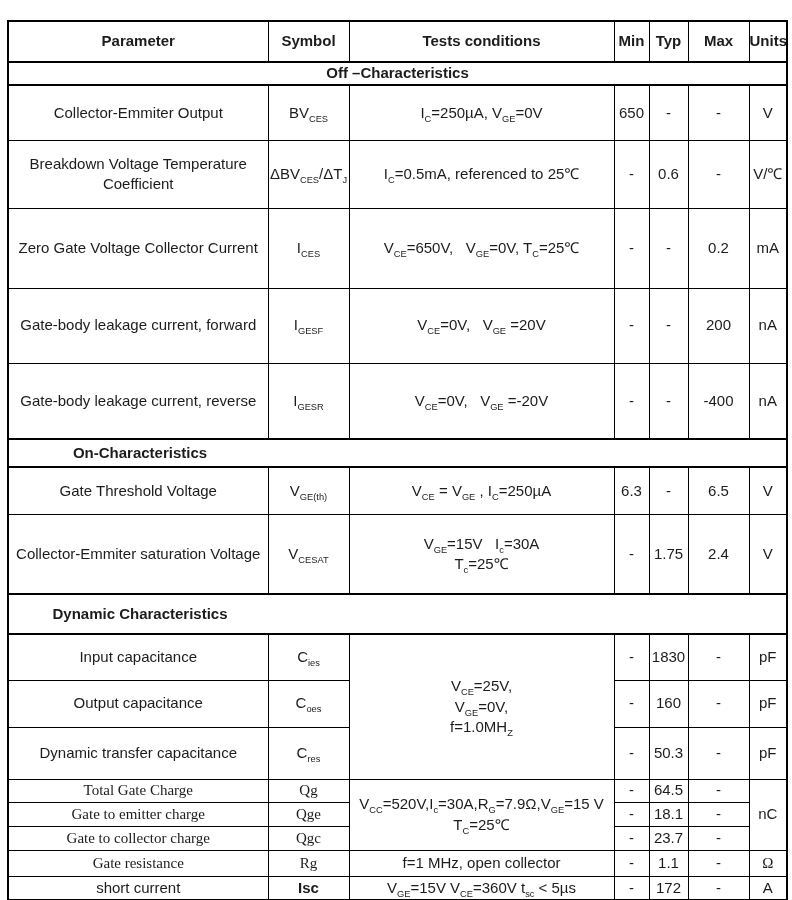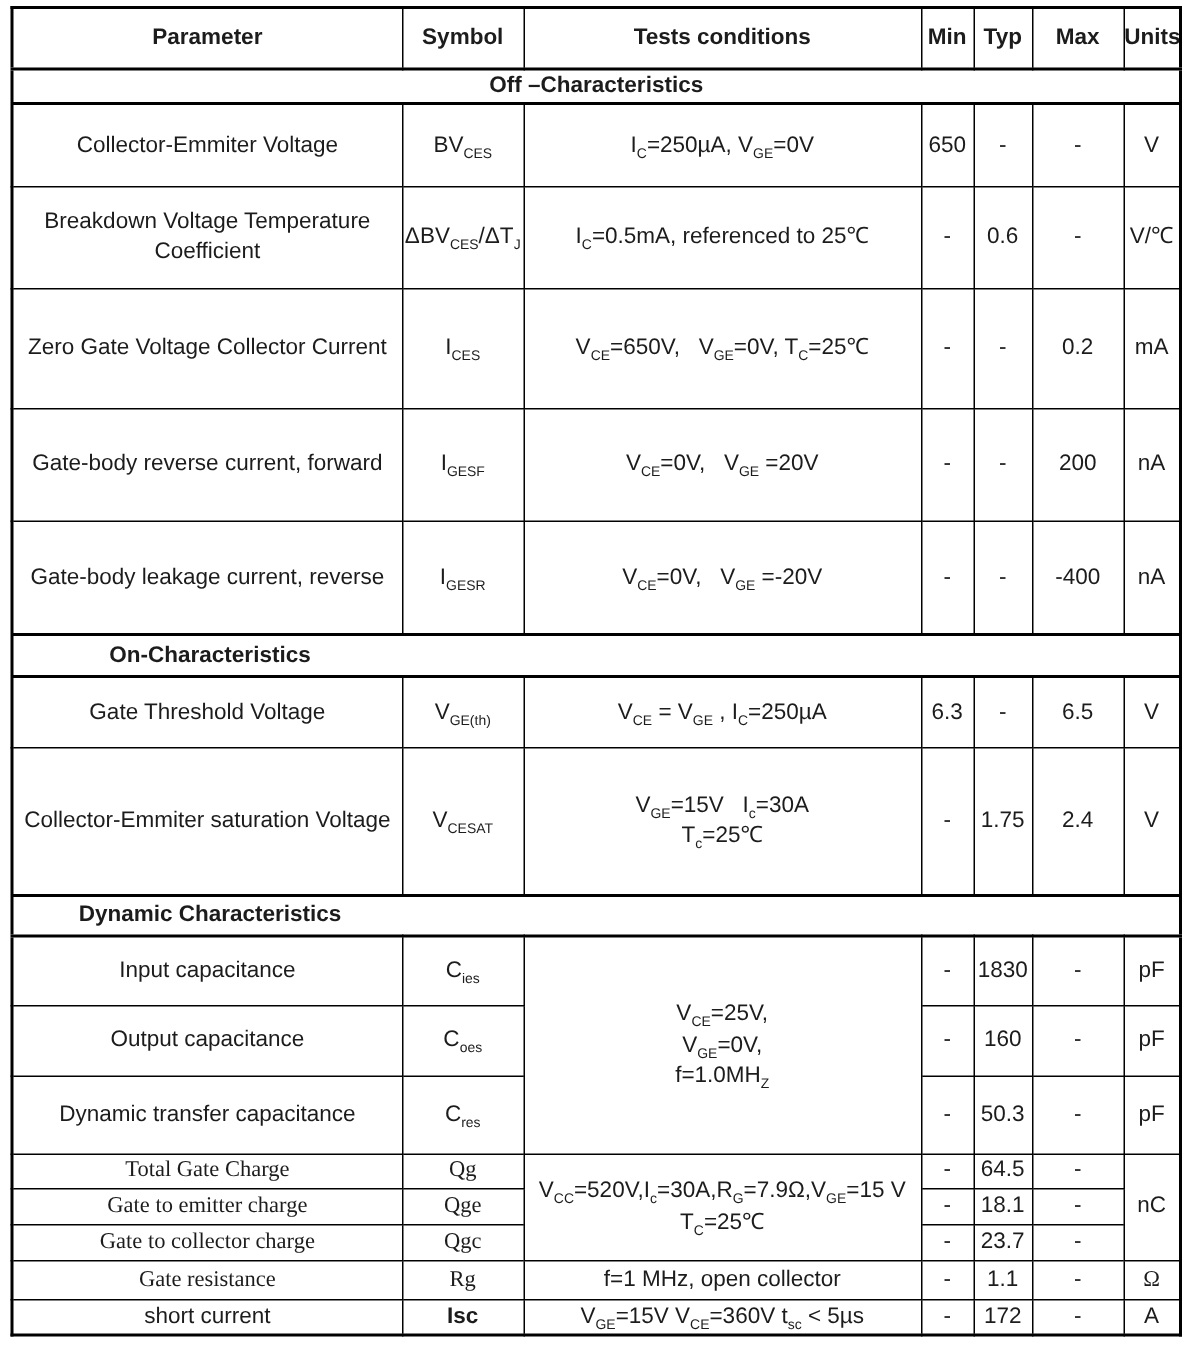--- a/index.html
+++ b/index.html
@@ -1,21 +1,21 @@
 <!DOCTYPE html>
 <html><head>
 <meta charset="utf-8">
 <style>
   html,body{margin:0;padding:0;}
   body{
     width:792px;height:900px;background:#ffffff;
     font-family:"Liberation Sans", sans-serif;color:#1c1c1c;
     -webkit-font-smoothing:antialiased;
   }
-  .page{padding:4px 6px 0 7px;}
+  .page{padding:20px 6px 0 7px;}
   table.ds{
     border-collapse:collapse;table-layout:fixed;width:779px;
     border:2.5px solid #000;
   }
   table.ds td{
     border:1px solid #000;
     text-align:center;vertical-align:middle;
     font-size:15px;line-height:1.35;
     padding:0 1px;
     overflow:hidden;
@@ -59,21 +59,21 @@
     <td>Typ</td>
     <td>Max</td>
     <td>Units</td>
   </tr>
 
   <tr class="section-row" style="height:23px">
     <td colspan="7" class="section-center">Off –Characteristics</td>
   </tr>
 
   <tr style="height:55px">
-    <td class="param">Collector-Emmiter Voltage</td>
+    <td class="param">Collector-Emmiter Output</td>
     <td class="sym">BV<sub>CES</sub></td>
     <td><span class="cond-line">I<sub>C</sub>=250µA, V<sub>GE</sub>=0V</span></td>
     <td>650</td>
     <td>-</td>
     <td>-</td>
     <td>V</td>
   </tr>
 
   <tr style="height:68px">
     <td class="param">Breakdown Voltage Temperature Coefficient</td>
@@ -89,21 +89,21 @@
     <td class="param">Zero Gate Voltage Collector Current</td>
     <td class="sym">I<sub>CES</sub></td>
     <td><span class="cond-line">V<sub>CE</sub>=650V,&nbsp;&nbsp; V<sub>GE</sub>=0V, T<sub>C</sub>=25℃</span></td>
     <td>-</td>
     <td>-</td>
     <td>0.2</td>
     <td>mA</td>
   </tr>
 
   <tr style="height:75px">
-    <td class="param">Gate-body reverse current, forward</td>
+    <td class="param">Gate-body leakage current, forward</td>
     <td class="sym">I<sub>GESF</sub></td>
     <td><span class="cond-line">V<sub>CE</sub>=0V,&nbsp;&nbsp; V<sub>GE</sub> =20V</span></td>
     <td>-</td>
     <td>-</td>
     <td>200</td>
     <td>nA</td>
   </tr>
 
   <tr style="height:76px">
     <td class="param">Gate-body leakage current, reverse</td>
@@ -124,34 +124,34 @@
   <tr style="height:47px">
     <td class="param">Gate Threshold Voltage</td>
     <td class="sym">V<sub>GE(th)</sub></td>
     <td><span class="cond-line">V<sub>CE</sub> = V<sub>GE</sub> , I<sub>C</sub>=250µA</span></td>
     <td>6.3</td>
     <td>-</td>
     <td>6.5</td>
     <td>V</td>
   </tr>
 
-  <tr style="height:99px">
+  <tr style="height:80px">
     <td class="param">Collector-Emmiter saturation Voltage</td>
     <td class="sym">V<sub>CESAT</sub></td>
     <td>
       <div class="cond-line">V<sub>GE</sub>=15V&nbsp;&nbsp; I<sub>c</sub>=30A</div>
       <div class="cond-line">T<sub>c</sub>=25℃</div>
     </td>
     <td>-</td>
     <td>1.75</td>
     <td>2.4</td>
     <td>V</td>
   </tr>
 
-  <tr class="section-row" style="height:27px">
+  <tr class="section-row" style="height:40px">
     <td colspan="7" style="text-align:left;">
       <div class="section-left">Dynamic Characteristics</div>
     </td>
   </tr>
 
   <tr style="height:46px">
     <td class="param">Input capacitance</td>
     <td class="sym">C<sub>ies</sub></td>
     <td rowspan="3">
       <div class="cond-line">V<sub>CE</sub>=25V,</div>

